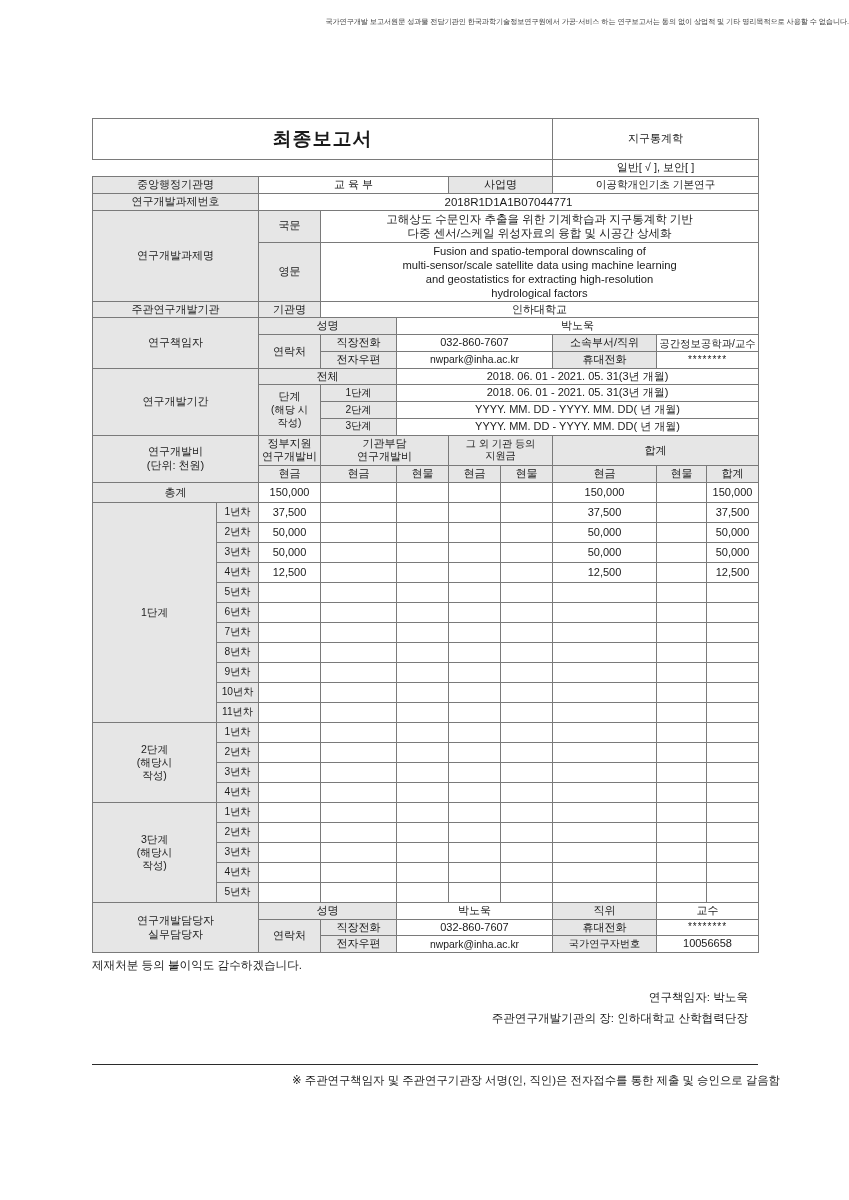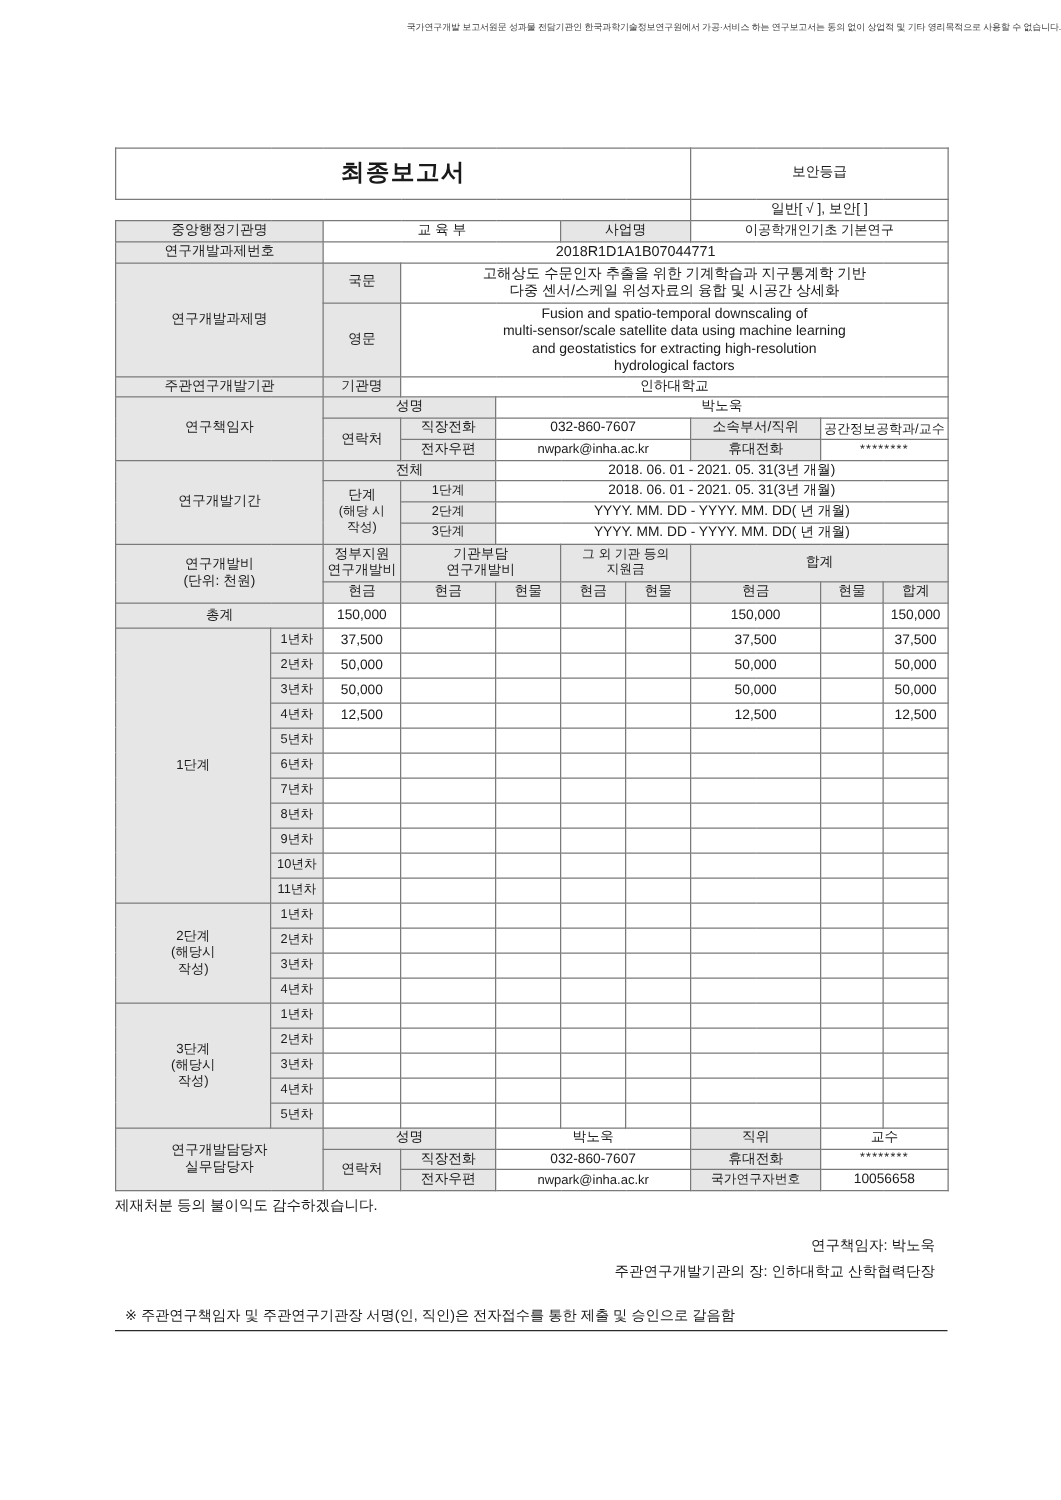--- a/index.html
+++ b/index.html
@@ -96,24 +96,24 @@
   .footer-rule {
     position: absolute;
     left: 92px;
     top: 1064px;
     width: 666px;
     border-top: 1.6px solid #2b2b2b;
   }
   .footer-note {
     position: absolute;
     left: 100px;
-    top: 1045px;
+    top: 1073px;
     width: 680px;
     font-size: 11.4px;
-    text-align: left;
+    text-align: right;
   }
   .stage-label { font-size: 10.6px; line-height: 1.3; }
 </style>
 </head>
 <body>
 
 <div class="page">
 
   <div class="topnotice">국가연구개발 보고서원문 성과물 전담기관인 한국과학기술정보연구원에서 가공·서비스 하는 연구보고서는 동의 없이 상업적 및 기타 영리목적으로 사용할 수 없습니다.</div>
 
@@ -129,21 +129,21 @@
         <col style="width:52px">
         <col style="width:52px">
         <col style="width:52px">
         <col style="width:50px">
         <col style="width:52px">
       </colgroup>
 
       <tbody>
           <tr class="topline">
         <td class="white title-cell" colspan="7">최종보고서</td>
-        <td class="white sec-label" colspan="4">보안등급</td>
+        <td class="white sec-label" colspan="4">지구통계학</td>
       </tr>
       <tr>
         <td class="white" colspan="7" style="border:none"></td>
         <td class="white" colspan="4">일반[ √ ], 보안[   ]</td>
       </tr>
 
       <tr>
         <td class="hdr" colspan="2">중앙행정기관명</td>
         <td class="white" colspan="3">교 육 부</td>
         <td class="hdr" colspan="2">사업명</td>

